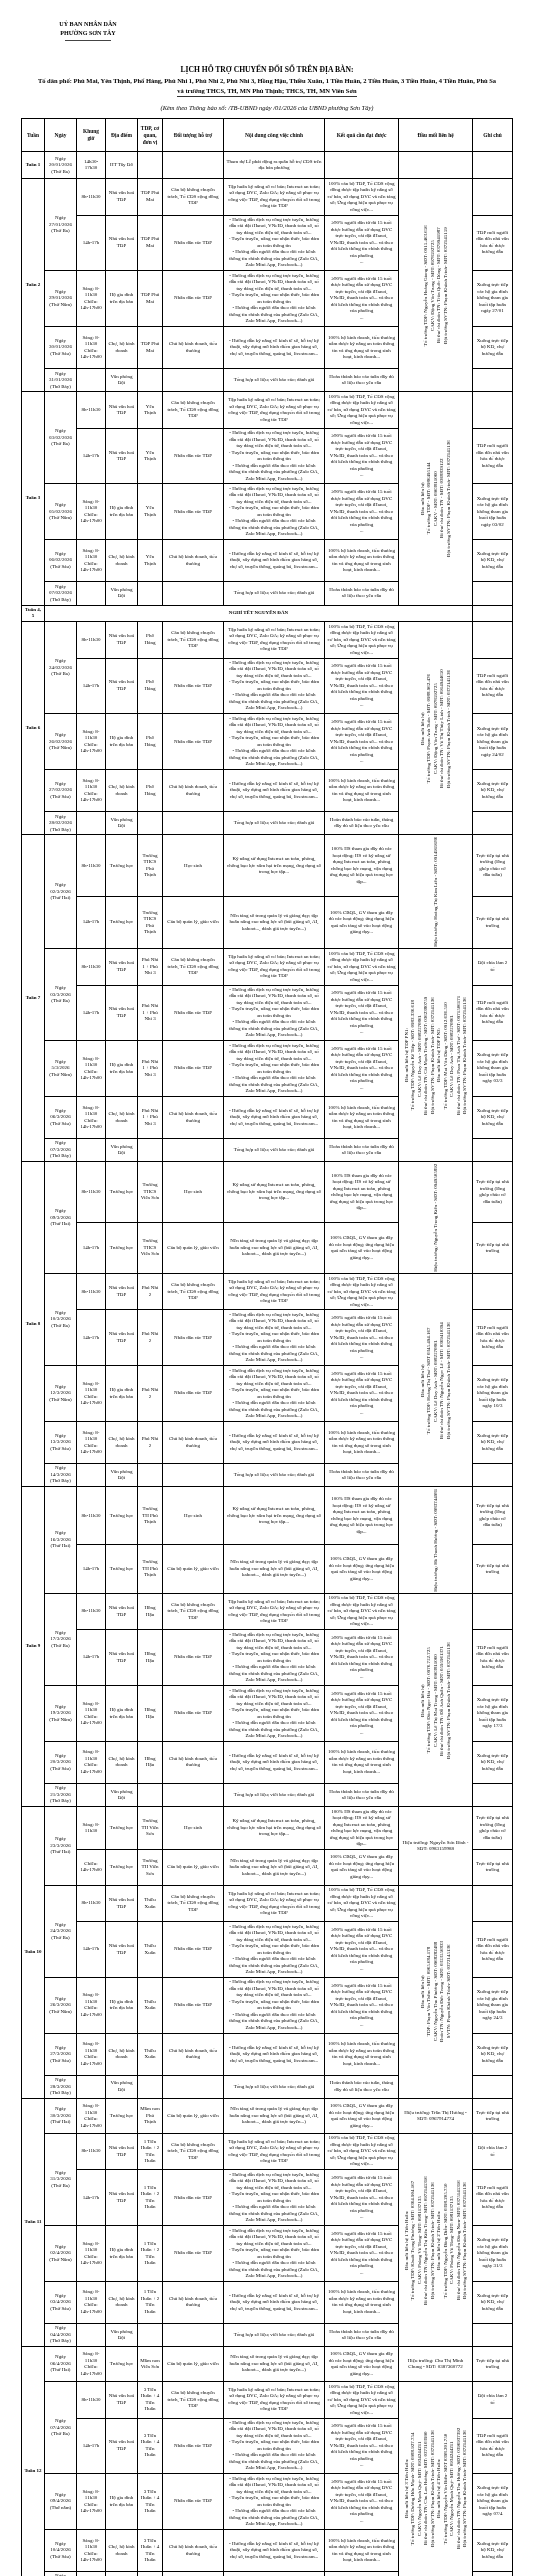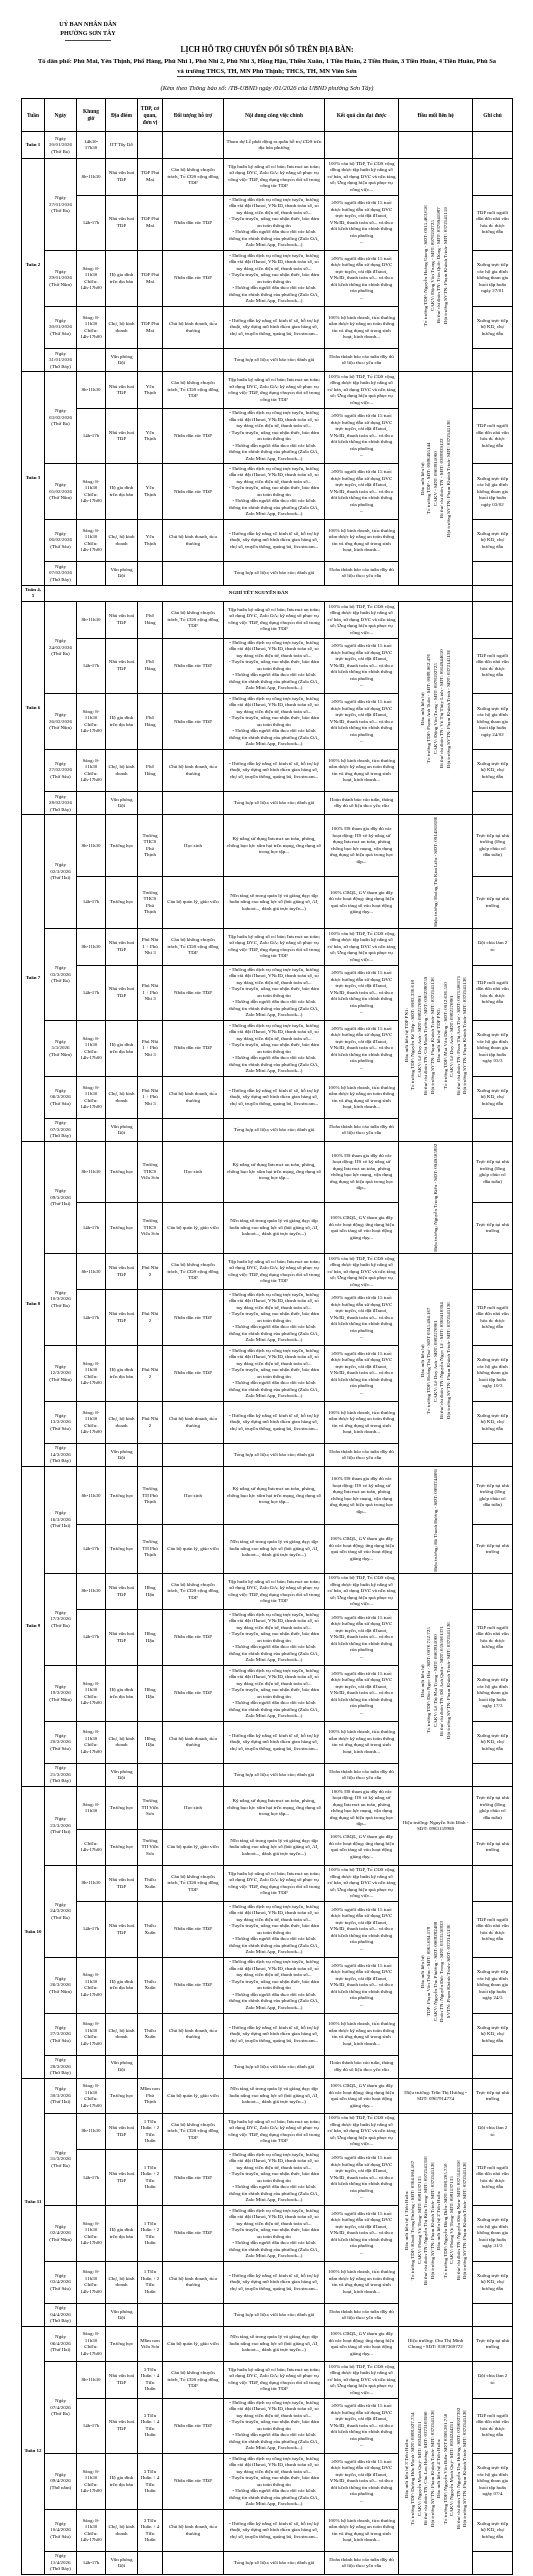--- a/index.html
+++ b/index.html
@@ -4,21 +4,21 @@
 <style>
   html,body{margin:0;padding:0;background:#ffffff;}
   body{
     width:534px;min-height:2576px;
     font-family:"Liberation Serif","DejaVu Serif",serif;
     color:#000;position:relative;box-sizing:border-box;
     padding:10px 21px 0 21px;
   }
   .org{width:108px;text-align:center;font-weight:bold;font-size:6.1px;line-height:1.45;margin-left:13px;margin-top:10px;}
   .org-rule{width:46px;border-bottom:0.7px solid #444;margin:1.4px auto 0 auto;height:0.7px;}
-  .title{ text-align:center;font-weight:bold;font-size:7.6px;margin-top:4px;}
+  .title{ text-align:center;font-weight:bold;font-size:7.6px;margin-top:24px;}
   .subtitle{ text-align:center;font-weight:bold;font-size:6.5px;line-height:1.5;margin-top:2.2px;}
   .subtitle .u2{display:inline-block;border-bottom:0.7px solid #333;padding-bottom:0.7px;}
   .note{ text-align:center;font-style:italic;font-size:6.5px;margin-top:7.2px;}
   table.sched{border-collapse:collapse;table-layout:fixed;width:492px;margin-top:7.2px;}
   table.sched th,table.sched td{
     border:0.7px solid #000;
     font-size:5px;line-height:1.3;
     padding:1.4px 2.2px;vertical-align:middle;text-align:center;
     white-space:pre-line;overflow:hidden;word-wrap:break-word;
   }

